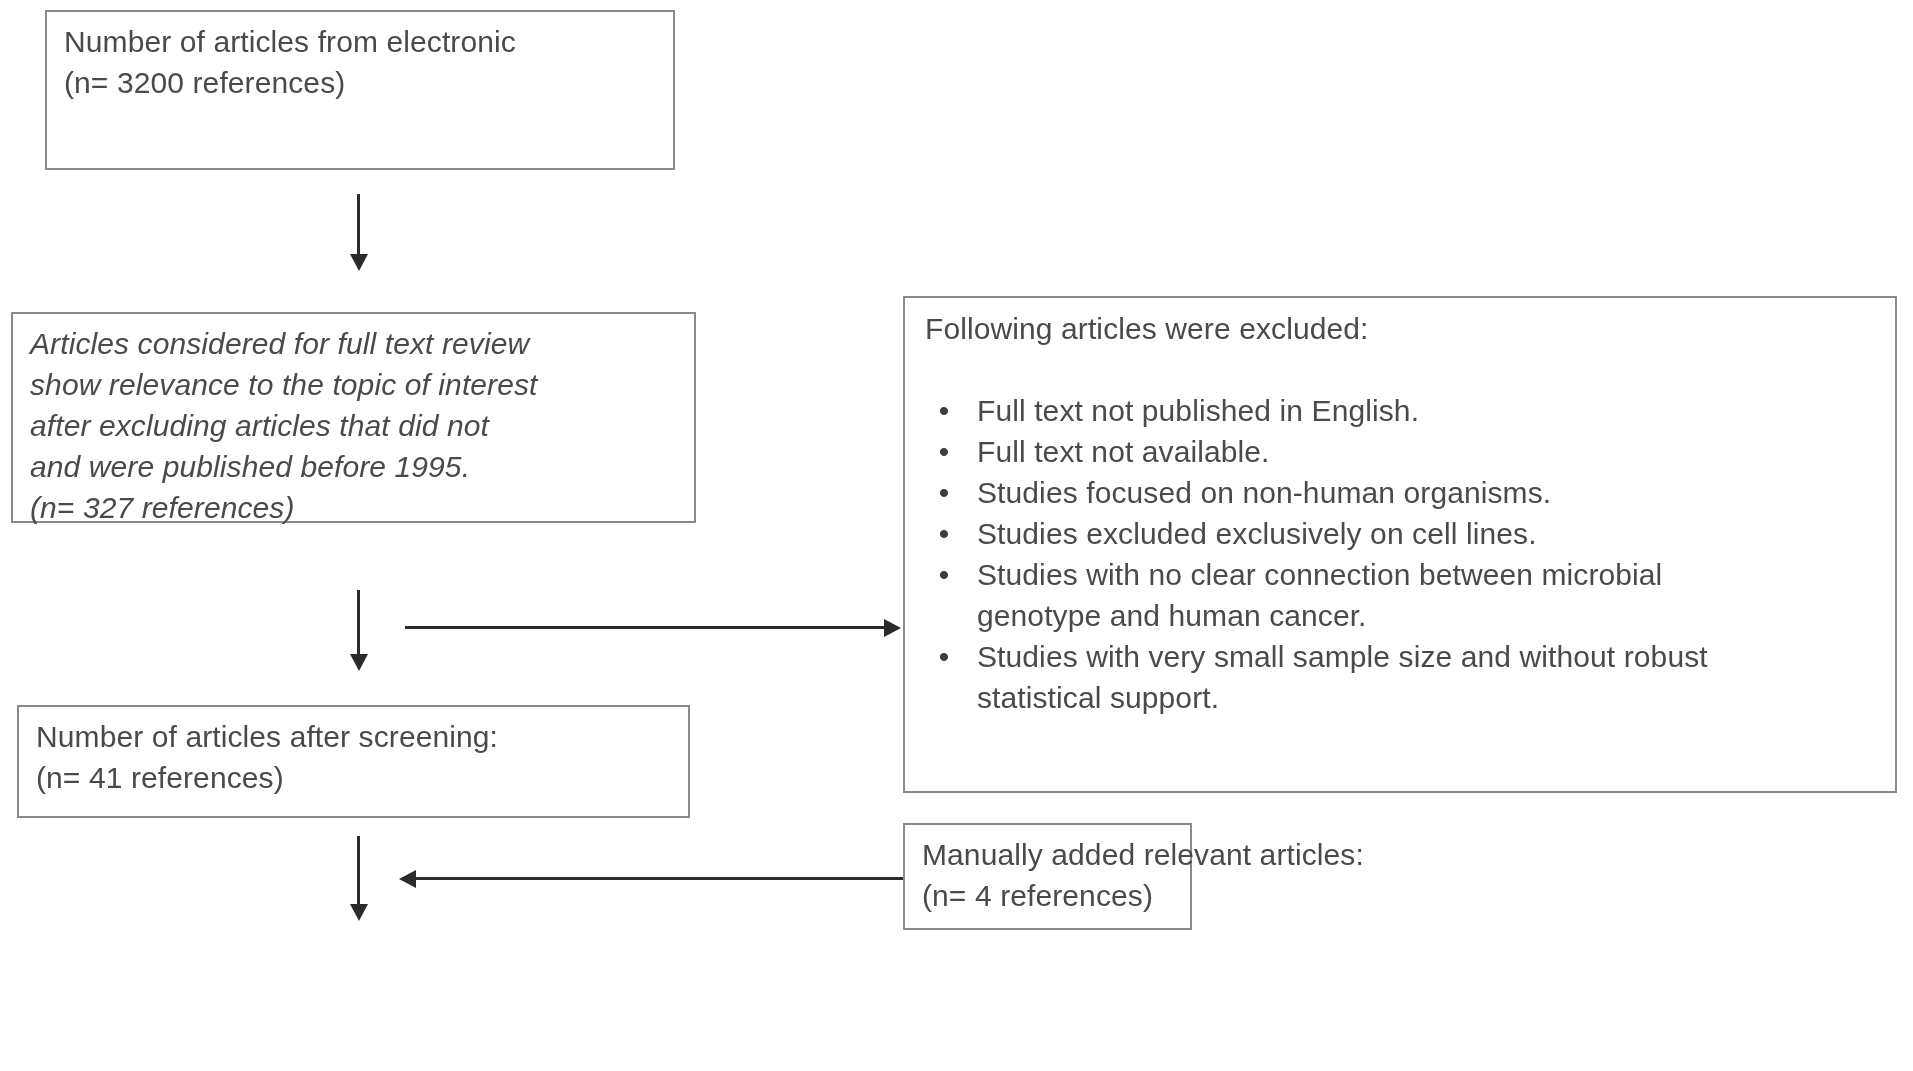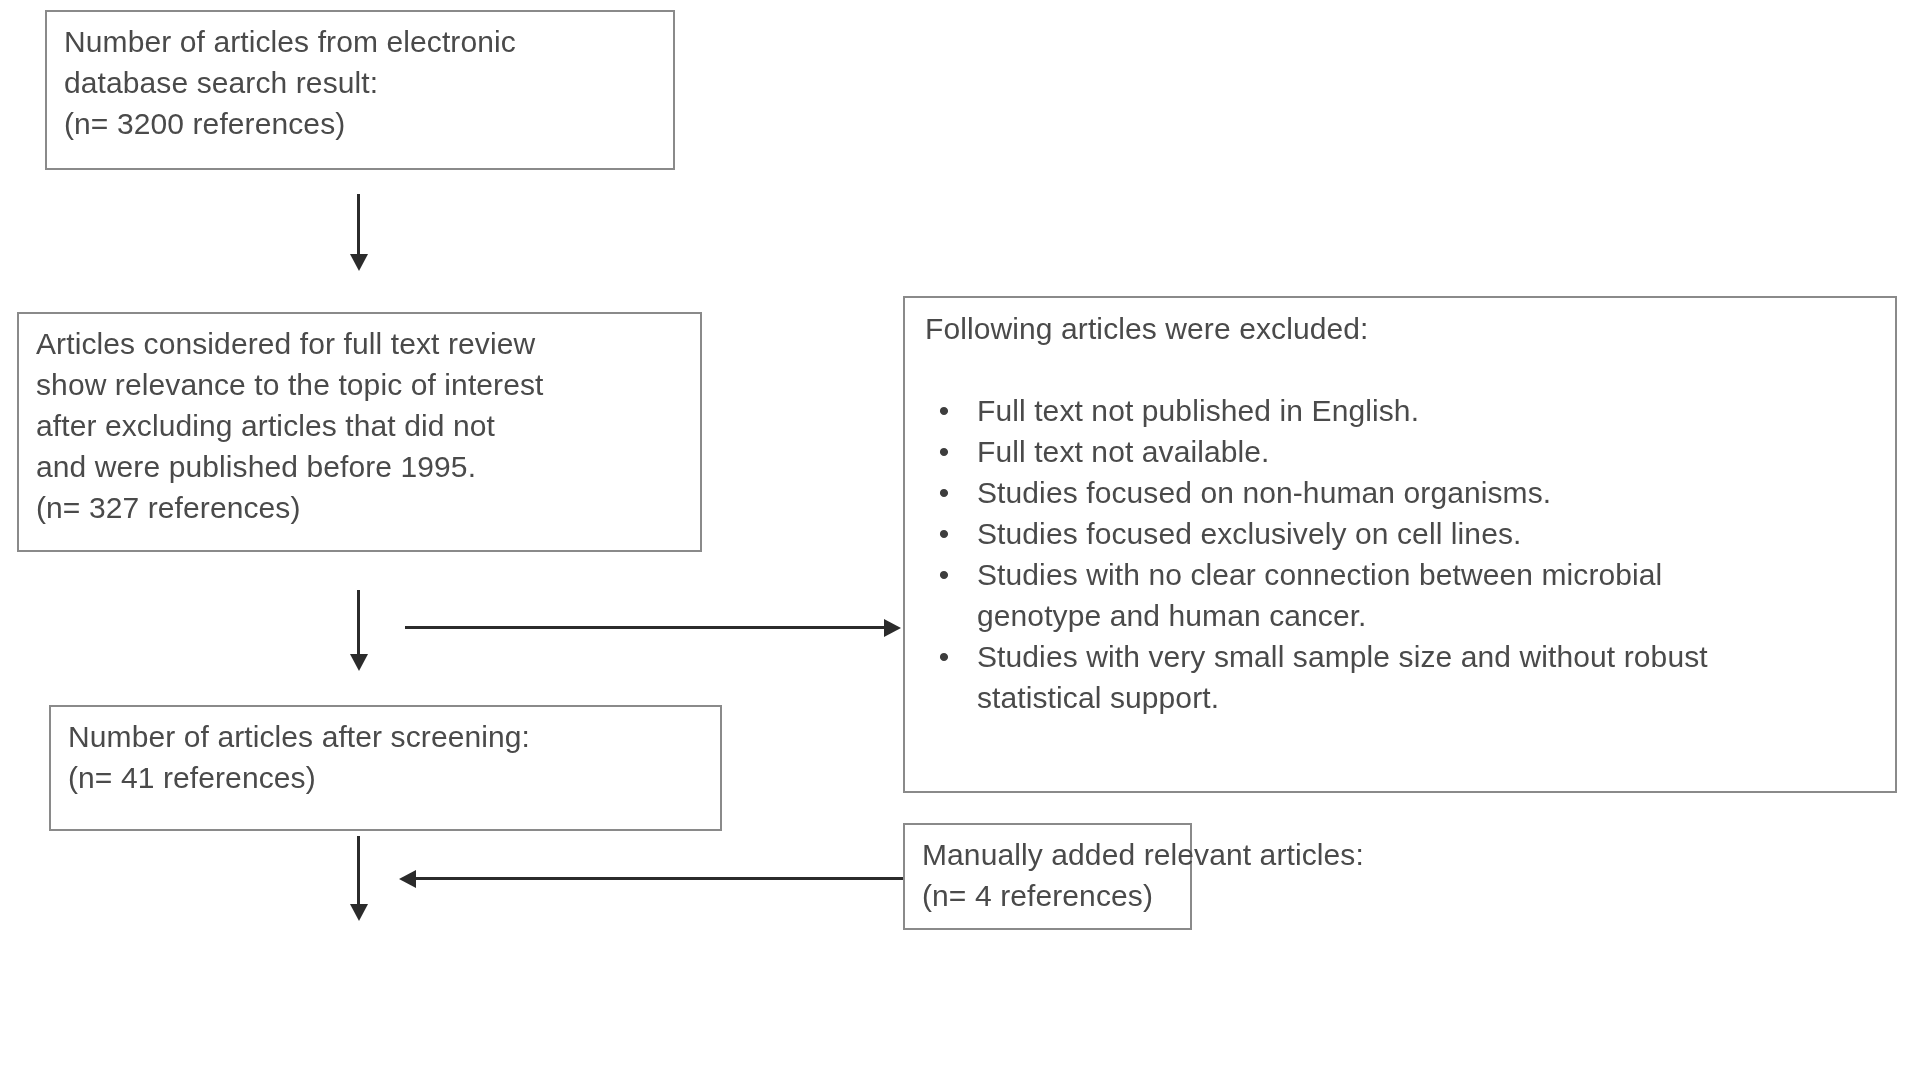--- a/index.html
+++ b/index.html
@@ -37,22 +37,22 @@
     right: 10px;
     top: 9px;
   }
   .box .line {
     display: block;
     white-space: nowrap;
   }
 
   
   #box-search        { left: 45px;  top: 10px;  width: 630px; height: 160px; padding-left: 24px; }
-  #box-fulltext      { left: 17px;  top: 312px; width: 685px; height: 240px; }
-  #box-screened      { left: 17px;  top: 705px; width: 673px; height: 126px; margin-left: 32px; }
+  #box-fulltext      { left: 11px;  top: 312px; width: 685px; height: 211px; font-style: italic; }
+  #box-screened      { left: 17px;  top: 705px; width: 673px; height: 113px; }
   #box-used          { left: 17px;  top: 942px; width: 678px; height: 110px; }
   #box-excluded      { left: 903px; top: 296px; width: 994px; height: 497px; }
   #box-manual        { left: 903px; top: 823px; width: 289px; height: 107px; }
 
   #box-manual { width: 289px; }
 
   
   #box-excluded .lines { left: 20px; right: 14px; top: 10px; }
   .excl-title {
     display: block;
@@ -123,21 +123,20 @@
   #head-h-man    { left: 399px; top: 870px; }
 </style>
 </head>
 <body>
 
 <div id="canvas">
 
   <div class="box" id="box-search">
     <div class="lines">
       <span class="line">Number of articles from electronic</span>
-      <span class="line">database search result:</span>
       <span class="line">(n= 3200 references)</span>
     </div>
   </div>
 
   <div class="conn vline" id="conn-v1"></div>
   <div class="arrowhead arrow-down" id="head-v1"></div>
 
   <div class="box" id="box-fulltext">
     <div class="lines">
       <span class="line">Articles considered for full text review</span>
@@ -179,21 +178,21 @@
         <li class="bullet-item">
           <span class="dot">•</span>
           <span class="btext">Full text not available.</span>
         </li>
         <li class="bullet-item">
           <span class="dot">•</span>
           <span class="btext">Studies focused on non-human organisms.</span>
         </li>
         <li class="bullet-item">
           <span class="dot">•</span>
-          <span class="btext">Studies focused exclusively on cell lines.</span>
+          <span class="btext">Studies excluded exclusively on cell lines.</span>
         </li>
         <li class="bullet-item">
           <span class="dot">•</span>
           <span class="btext">Studies with no clear connection between microbial</span>
           <span class="btext">genotype and human cancer.</span>
         </li>
         <li class="bullet-item">
           <span class="dot">•</span>
           <span class="btext">Studies with very small sample size and without robust</span>
           <span class="btext">statistical support.</span>

